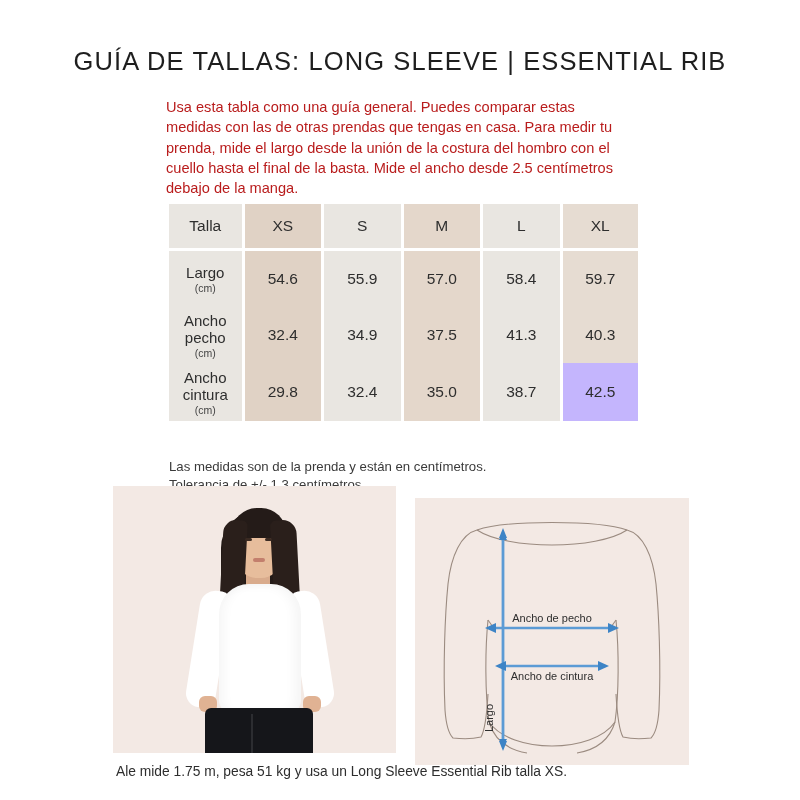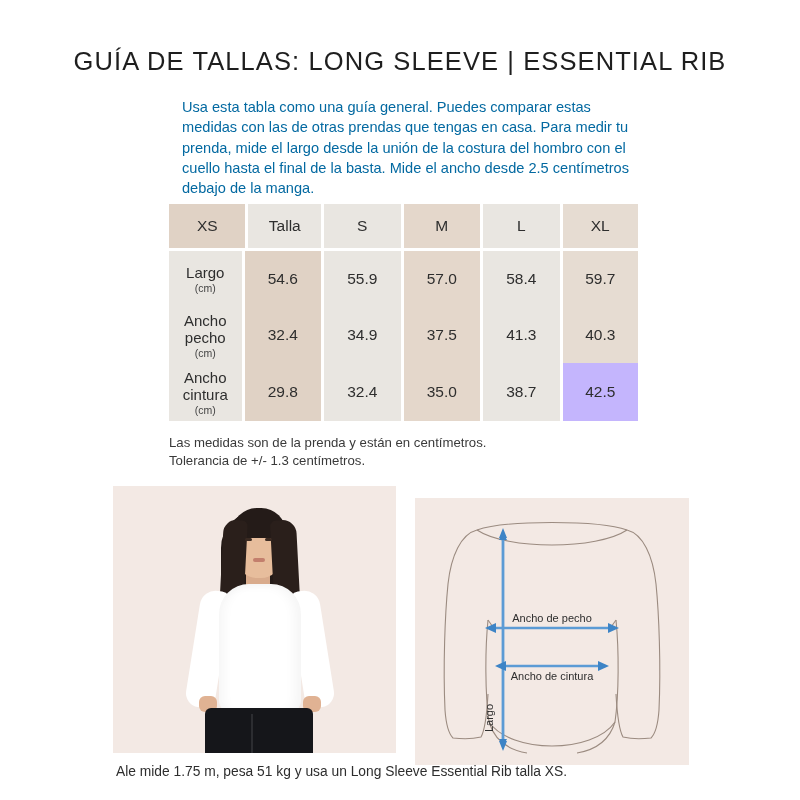--- a/index.html
+++ b/index.html
@@ -38,22 +38,21 @@
   }
 
   
   .intro {
     position: absolute;
     left: 166px;
     top: 97px;
     width: 462px;
     font-size: 14.6px;
     line-height: 20.3px;
-    color: #0369a1;
-    margin-left: 16px;
+    color: #b91c1c;
   }
 
   
   .table {
     position: absolute;
     left: 169px;
     top: 204px;
     width: 469px;
   }
   .trow {
@@ -113,21 +112,21 @@
   .unit {
     font-size: 10.5px;
     line-height: 12px;
     color: #444;
   }
 
   
   .note {
     position: absolute;
     left: 169px;
-    top: 434px;
+    top: 458px;
     width: 460px;
     font-size: 13.2px;
     line-height: 17.5px;
     color: #3a3a3a;
   }
 
   
   .panel {
     position: absolute;
     top: 486px;
@@ -231,22 +230,22 @@
 
 <div class="page">
 
   <div class="title">GUÍA DE TALLAS: LONG SLEEVE | ESSENTIAL RIB</div>
 
   <div class="intro">Usa esta tabla como una guía general. Puedes comparar estas medidas con las de otras prendas que tengas en casa. Para medir tu prenda, mide el largo desde la unión de la costura del hombro con el cuello hasta el final de la basta. Mide el ancho desde 2.5 centímetros debajo de la manga.</div>
 
   <div class="table">
 
     <div class="trow head-row">
+      <div class="cell col-label">Talla</div>
       <div class="cell col-xs">XS</div>
-      <div class="cell col-label">Talla</div>
       <div class="cell col-s">S</div>
       <div class="cell col-m">M</div>
       <div class="cell col-l">L</div>
       <div class="cell col-xl">XL</div>
     </div>
 
     <div class="trow gaprow"></div>
 
     <div class="body-wrap">
 

